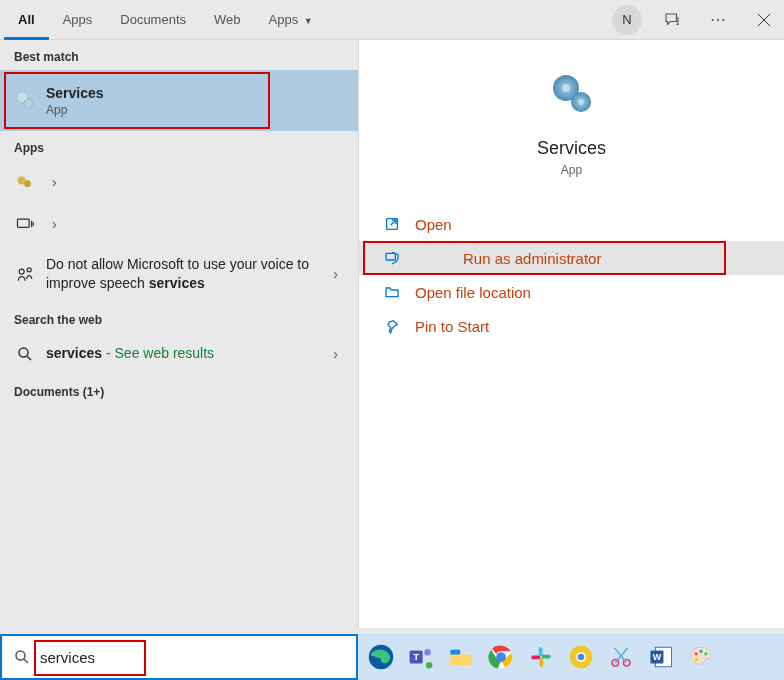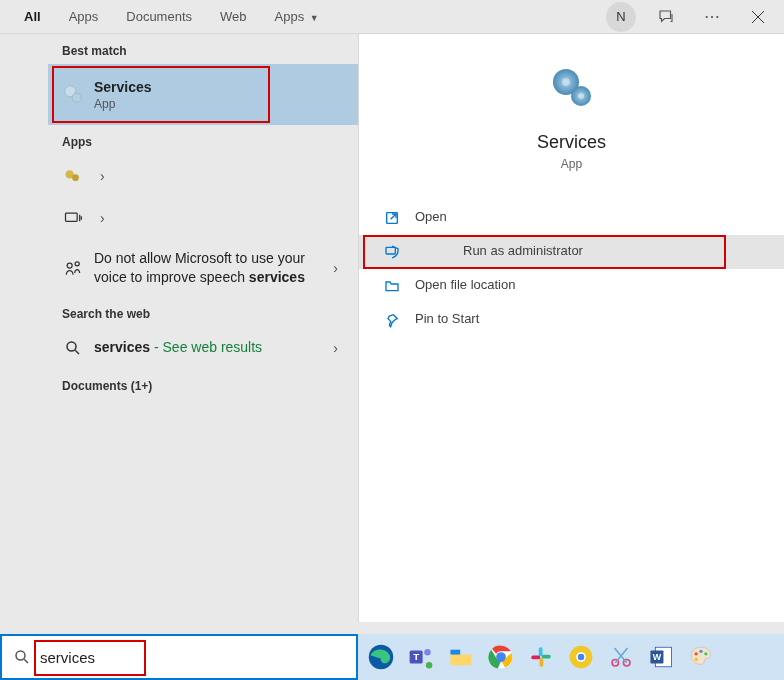--- a/index.html
+++ b/index.html
@@ -1,49 +1,49 @@
 <!DOCTYPE html>
 <html><head>
   <meta charset="utf-8">
   <style>
     * { box-sizing: border-box; margin: 0; padding: 0; font-family: "Segoe UI", Arial, sans-serif; }
     body { width: 784px; height: 680px; background: #e9e9e9; position: relative; overflow: hidden; }
 
     
-    .topbar { display: flex; align-items: center; height: 34px; padding: 0 10px; border-bottom: 1px solid #d8d8d8; justify-content: space-between; }
+    .topbar { display: flex; align-items: center; height: 40px; padding: 0 4px; border-bottom: 1px solid #d8d8d8; justify-content: space-between; }
     .tabs { display: flex; gap: 0; }
     .tab { padding: 12px 14px 10px; font-size: 13px; color: #555; cursor: pointer; border-bottom: 3px solid transparent; }
     .tab.active { color: #1a1a1a; font-weight: 600; border-bottom-color: #0078d4; }
     .more-arrow { font-size: 9px; margin-left: 2px; }
     .top-right { margin-left: auto; display: flex; align-items: center; gap: 14px; }
     .avatar { width: 30px; height: 30px; border-radius: 50%; background: #d8d8d8; display: flex; align-items: center; justify-content: center; font-size: 13px; color: #333; }
     .top-ic { width: 32px; height: 32px; display: flex; align-items: center; justify-content: center; color: #555; cursor: pointer; }
 
     
     .main { display: flex; height: 588px; }
-    .left { width: 358px; background: #e9e9e9; overflow-y: auto; padding-left: 48px; }
+    .left { width: 358px; background: #e9e9e9; overflow-y: auto; }
     .right { flex: 1; background: #fff; border-left: 1px solid #d8d8d8; padding-top: 20px; }
 
     .sect-head { font-size: 12px; font-weight: 600; color: #333; padding: 10px 14px 6px; }
     .result-row { display: flex; align-items: center; padding: 10px 14px; cursor: pointer; position: relative; }
     .result-row.selected { background: #aecbe2; }
     .result-row .ic { width: 22px; height: 22px; display: flex; align-items: center; justify-content: center; margin-right: 10px; flex-shrink: 0; }
     .result-row .txt { flex: 1; font-size: 14px; color: #222; line-height: 1.35; }
     .result-row .sub { font-size: 12px; color: #555; }
     .result-row .chev { color: #555; font-size: 14px; padding: 0 6px; }
     .result-row.tall .txtwrap { display: flex; flex-direction: column; }
     .redbox-left { position: absolute; border: 2px solid #d40000; }
 
     
     .hero { display: flex; flex-direction: column; align-items: center; padding: 10px 0 24px; }
     .hero-ic { width: 48px; height: 48px; margin-bottom: 20px; }
     .hero-title { font-size: 18px; color: #222; margin-bottom: 4px; }
     .hero-sub { font-size: 12px; color: #666; }
     .actions { padding: 6px 0; }
-    .action { display: flex; align-items: flex-start; padding: 8px 24px; cursor: pointer; font-size: 13px; color: #404040; position: relative; }
+    .action { display: flex; align-items: center; padding: 8px 24px; cursor: pointer; font-size: 15px; color: #c2410c; position: relative; }
     .action.highlight { background: #e4e4e4; gap: 48px; }
     .action .aic { width: 18px; height: 18px; margin-right: 14px; display: flex; align-items: center; justify-content: center; color: #0078d4; }
     .action .redbox-right { position: absolute; left: 4px; right: 58px; top: 0; bottom: 0; border: 2px solid #d40000; pointer-events: none; }
 
     
     .searchbar { position: absolute; left: 0; bottom: 0; width: 358px; height: 46px; background: #fff; border: 2px solid #0078d4; display: flex; align-items: center; padding: 0 10px; }
     .searchbar .sic { width: 20px; height: 20px; display: flex; align-items: center; justify-content: center; color: #555; margin-right: 8px; }
     .searchbar input { flex: 1; border: none; outline: none; font-size: 15px; color: #222; background: transparent; }
     .sb-redbox { position: absolute; left: 32px; top: 4px; width: 112px; height: 36px; border: 2px solid #d40000; pointer-events: none; }
 

